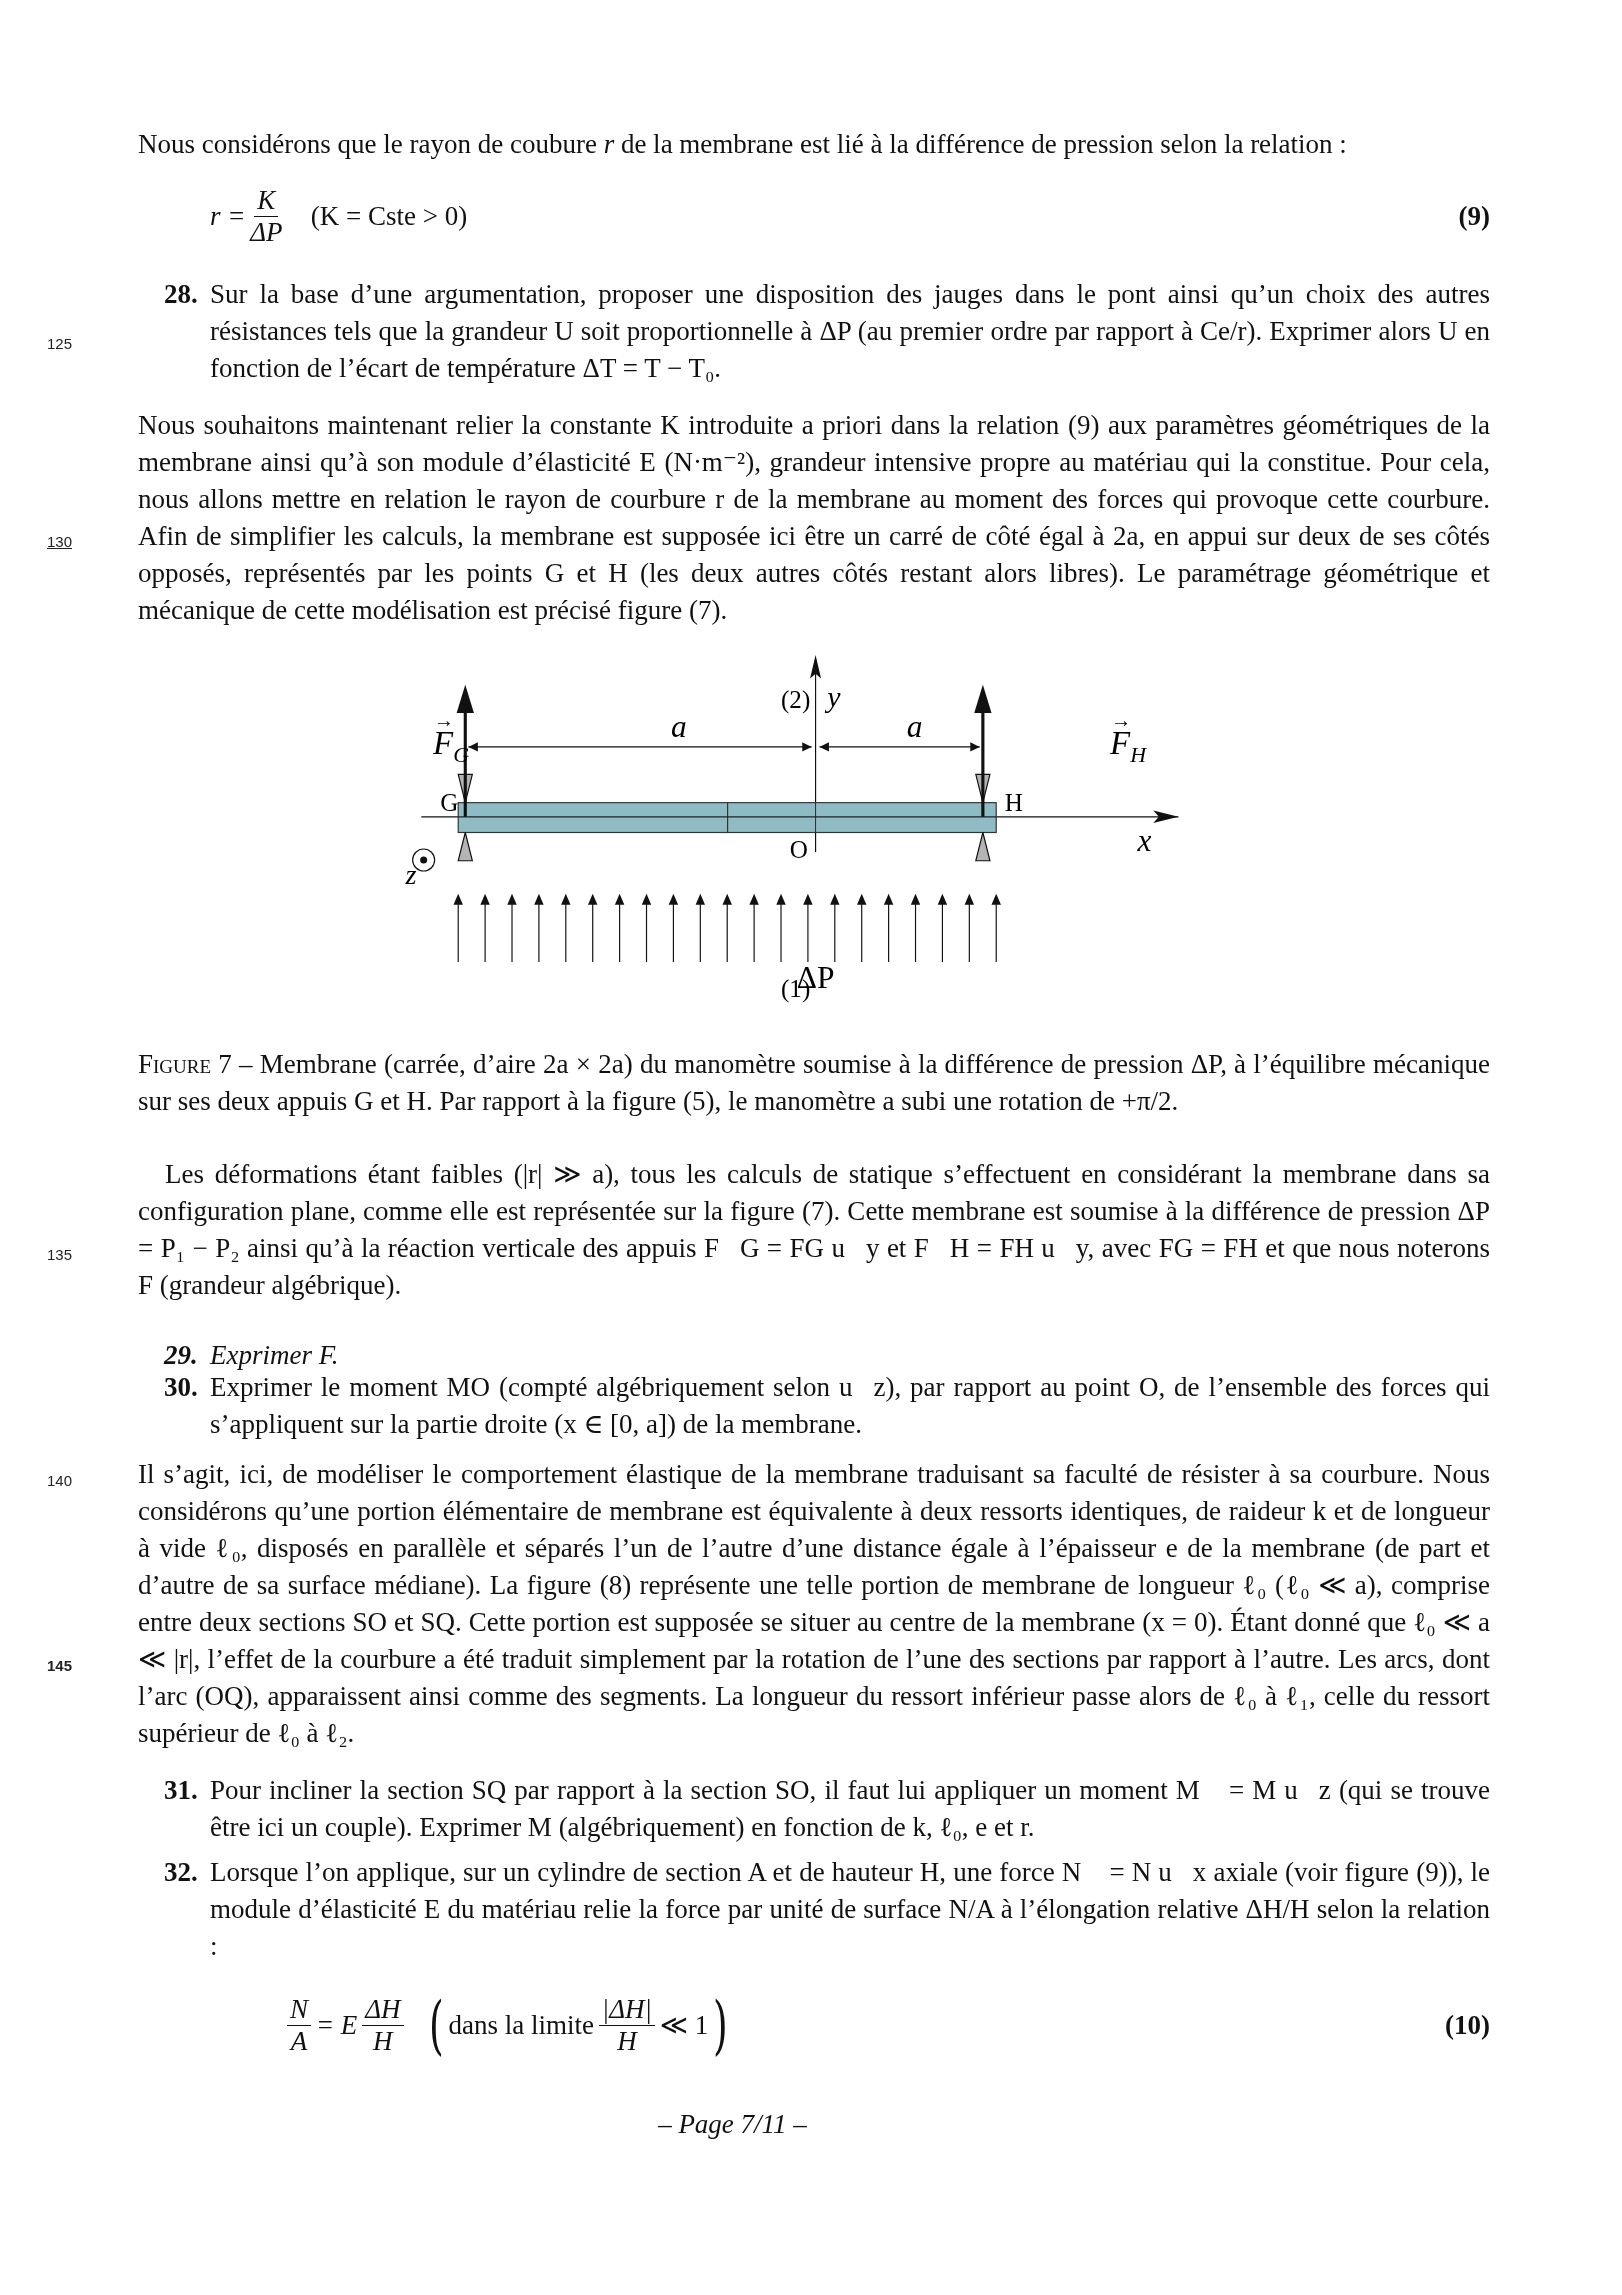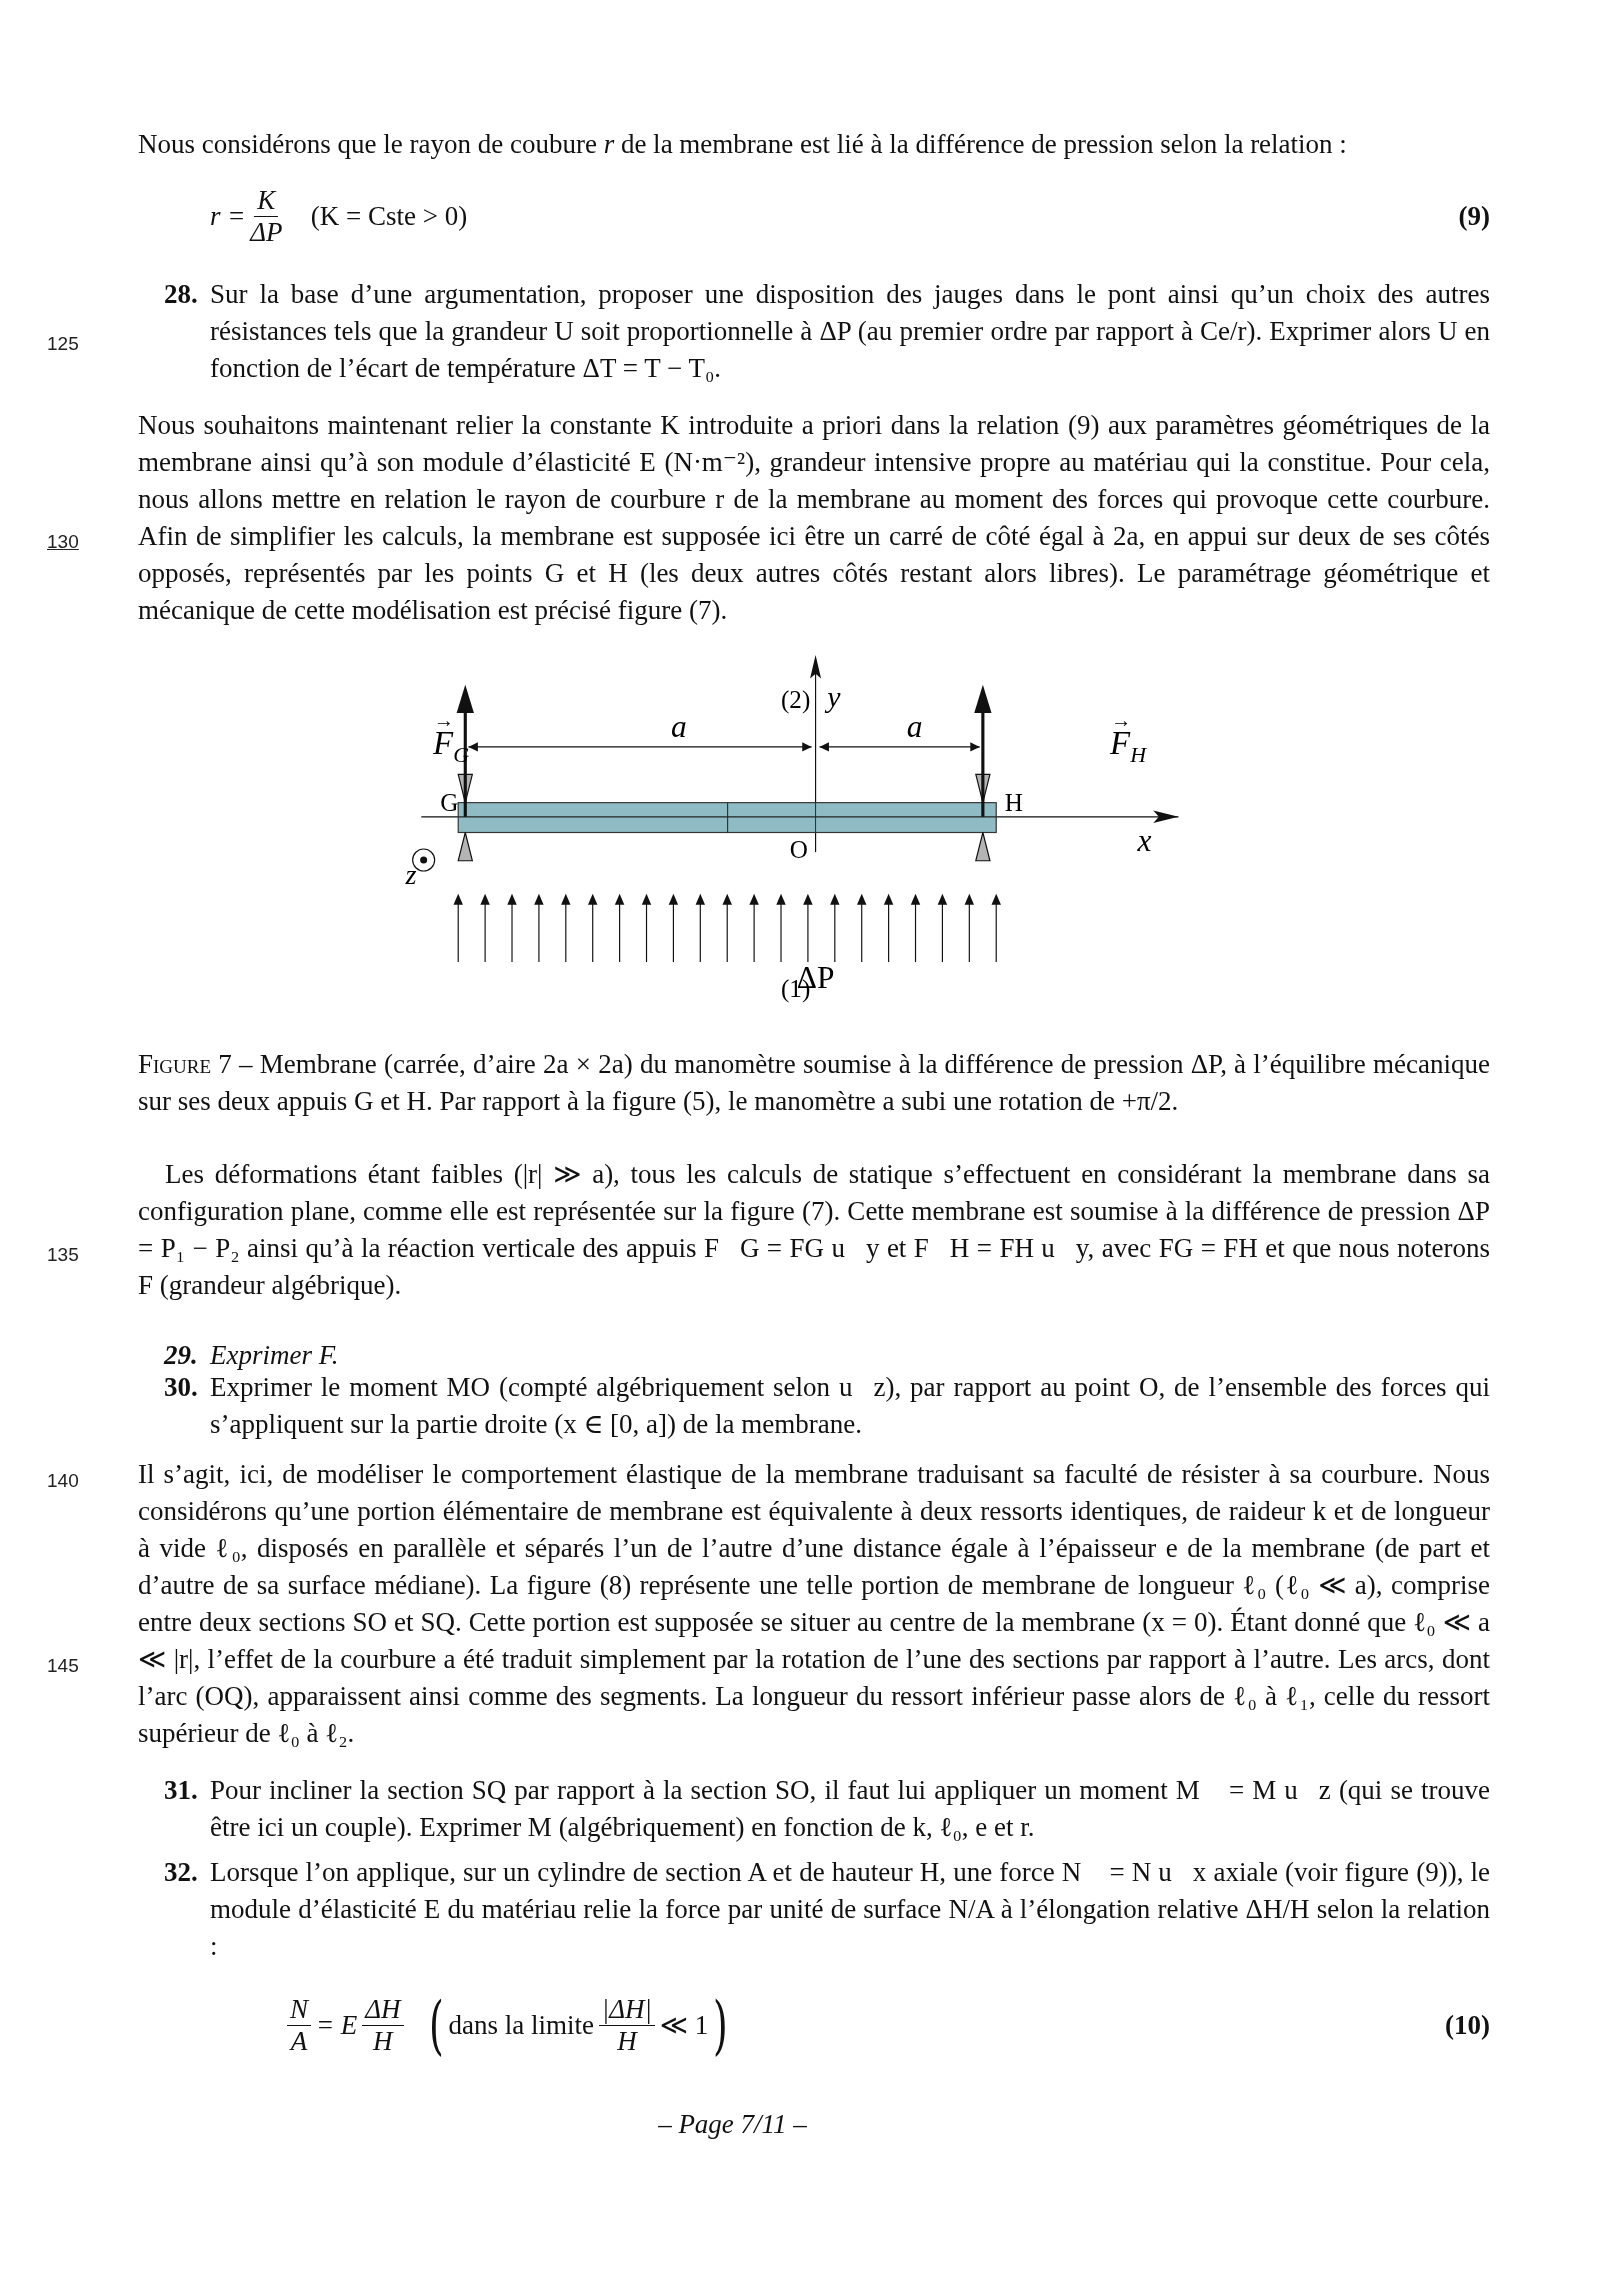--- a/index.html
+++ b/index.html
@@ -5,21 +5,21 @@
   html, body { margin: 0; padding: 0; background: #ffffff; }
   body {
     width: 1623px; height: 2295px; position: relative; overflow: hidden;
     font-family: "Liberation Serif", "DejaVu Serif", serif;
     color: #111; font-size: 27px; line-height: 37px;
   }
   .col { position: absolute; left: 138px; width: 1352px; }
   p { margin: 0; text-align: justify; }
   .lineno {
     position: absolute; left: 47px; font-family: "Liberation Sans", sans-serif;
-    font-size: 19px; color: #222;
+    font-size: 15px; color: #222;
   }
   i, .m { font-style: italic; }
   .q { display: flex; }
   .q .num { width: 46px; font-weight: bold; flex: none; text-align: left; margin-left: 26px; }
   .q .body { flex: 1; text-align: justify; }
   .eq { position: absolute; left: 138px; width: 1352px; display: flex; align-items: center; }
   .eqno { position: absolute; right: 0; }
   .frac { display: inline-flex; flex-direction: column; align-items: center; vertical-align: middle; margin: 0 4.7px; line-height: 31px; }
   .frac .n { border-bottom: 1.6px solid #111; padding: 0 3.1px; }
   .caption { position: absolute; left: 138px; width: 1352px; text-align: justify; }
@@ -182,21 +182,21 @@
   <div class="q">
     <span class="num">30.</span>
     <span class="body">Exprimer le moment MO (compté algébriquement selon u⃗z), par rapport au point O, de l’ensemble des forces qui s’appliquent sur la partie droite (x ∈ [0, a]) de la membrane.</span>
   </div>
 </div>
 
 <div class="col" style="top:1456px;">
   <p>Il s’agit, ici, de modéliser le comportement élastique de la membrane traduisant sa faculté de résister à sa courbure. Nous considérons qu’une portion élémentaire de membrane est équivalente à deux ressorts identiques, de raideur k et de longueur à vide ℓ₀, disposés en parallèle et séparés l’un de l’autre d’une distance égale à l’épaisseur e de la membrane (de part et d’autre de sa surface médiane). La figure (8) représente une telle portion de membrane de longueur ℓ₀ (ℓ₀ ≪ a), comprise entre deux sections SO et SQ. Cette portion est supposée se situer au centre de la membrane (x = 0). Étant donné que ℓ₀ ≪ a ≪ |r|, l’effet de la courbure a été traduit simplement par la rotation de l’une des sections par rapport à l’autre. Les arcs, dont l’arc (OQ), apparaissent ainsi comme des segments. La longueur du ressort inférieur passe alors de ℓ₀ à ℓ₁, celle du ressort supérieur de ℓ₀ à ℓ₂.</p>
 </div>
 <span class="lineno" style="top:1462px;text-align:center;">140</span>
-<span class="lineno" style="top:1647px;">145</span>
+<span class="lineno" style="top:1647px;font-weight:bold;">145</span>
 
 <div class="col" style="top:1772px;">
   <div class="q">
     <span class="num">31.</span>
     <span class="body">Pour incliner la section SQ par rapport à la section SO, il faut lui appliquer un moment M⃗ = M u⃗z (qui se trouve être ici un couple). Exprimer M (algébriquement) en fonction de k, ℓ₀, e et r.</span>
   </div>
 </div>
 
 <div class="col" style="top:1854px;">
   <div class="q">

